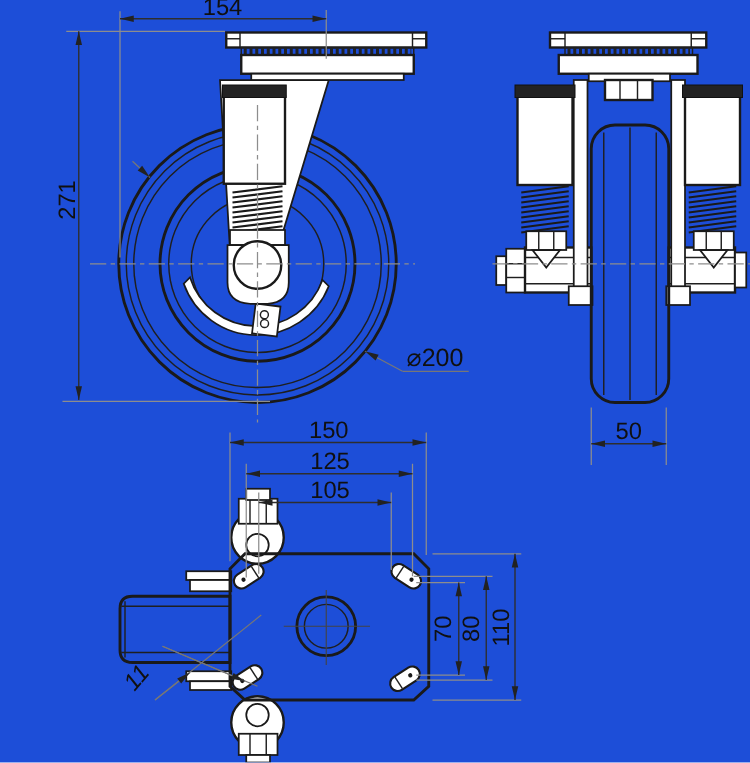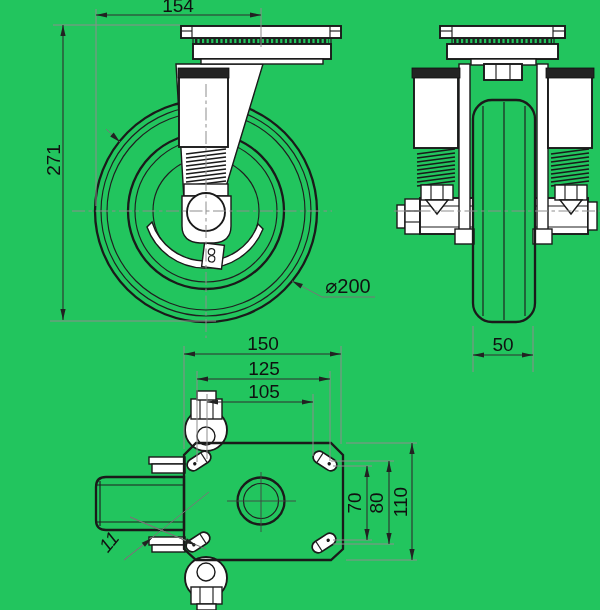--- a/index.html
+++ b/index.html
@@ -1,16 +1,16 @@
 <!DOCTYPE html>
 <html><head>
 <meta charset="utf-8">
 <style>
   html,body{margin:0;padding:0;background:#ffffff;}
-  .stage{width:600px;height:610px;background:#22c55e;position:relative;overflow:hidden;}
+  .stage{width:600px;height:610px;background:#1d4ed8;position:relative;overflow:hidden;}
   svg{display:block;}
   .g2 {stroke:#1a1a1a;stroke-width:2.3;fill:none;}
   .g1 {stroke:#1f1f1f;stroke-width:1.15;fill:none;}
   .gw2{stroke:#1a1a1a;stroke-width:1.9;fill:#fff;}
   .gw1{stroke:#1a1a1a;stroke-width:1.4;fill:#fff;}
   .gw1s{stroke:#1a1a1a;stroke-width:1.7;fill:#fff;}
   .dark{fill:#232323;stroke:#111;stroke-width:.8;}
   .spr{stroke:#1a1a1a;stroke-width:1.7;fill:none;}
   .ext{stroke:#8d8d8d;stroke-width:1;fill:none;}
   .cl {stroke:#8d8d8d;stroke-width:1;fill:none;stroke-dasharray:13 3.5 3.5 3.5;}

